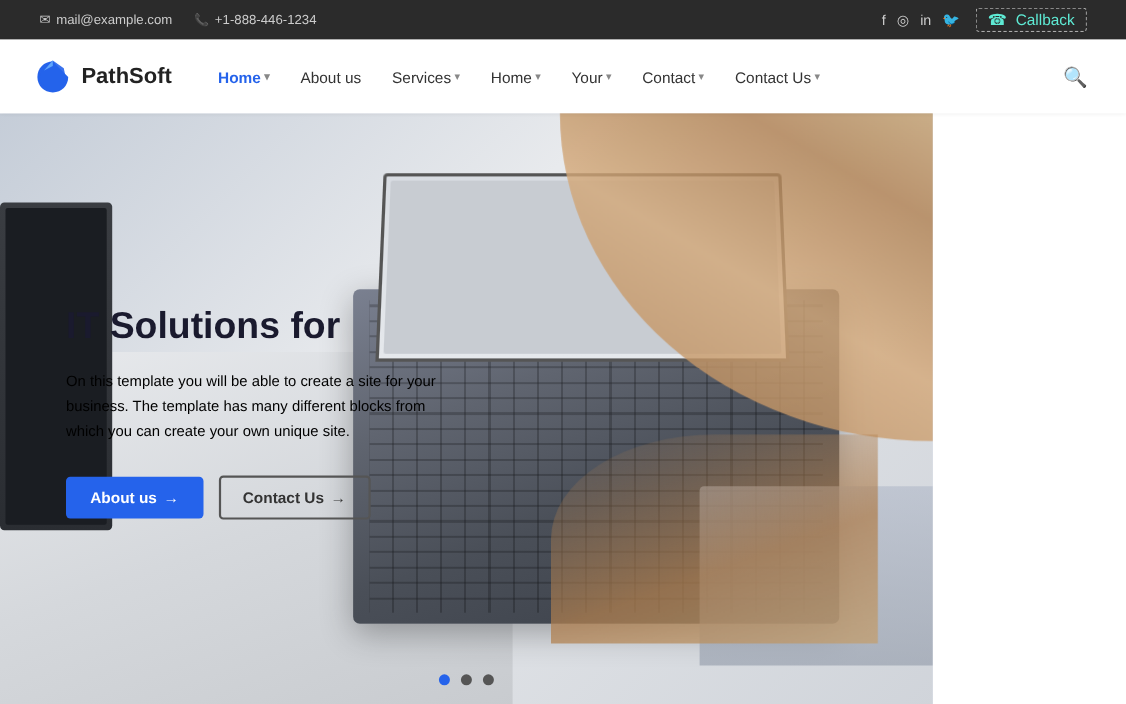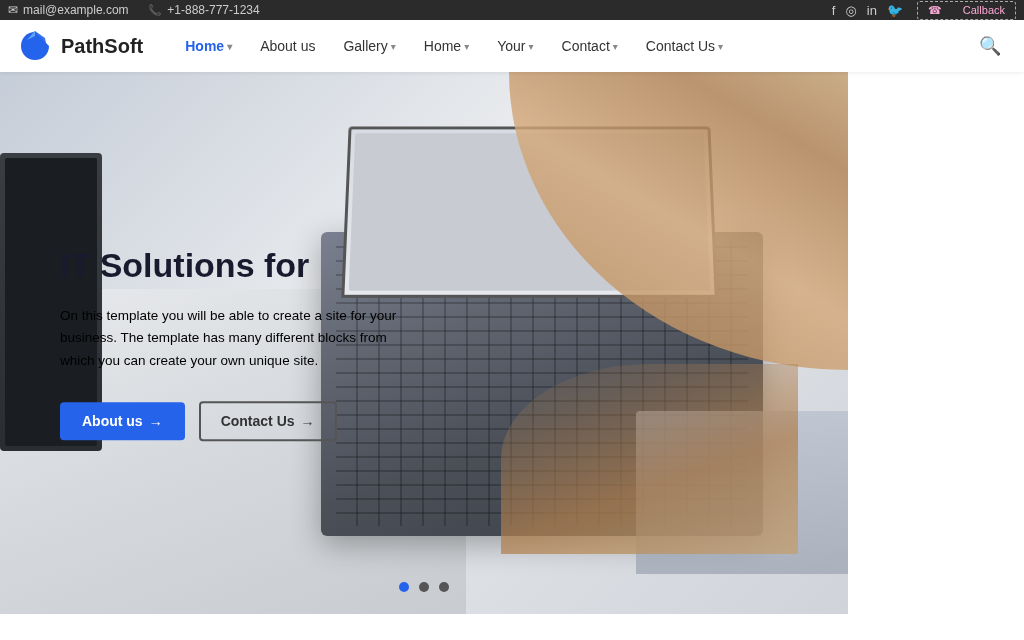--- a/index.html
+++ b/index.html
@@ -2,51 +2,51 @@
 <html><head>
   <meta charset="utf-8">
   <style>
     * { margin: 0; padding: 0; box-sizing: border-box; }
     body { font-family: 'Segoe UI', Arial, sans-serif; width: 1024px; height: 640px; overflow: hidden; }
 
     
     .top-bar {
       background: #2b2b2b;
       color: #ccc;
-      height: 20px;
+      height: 36px;
       display: flex;
       align-items: center;
       justify-content: space-between;
-      padding: 0 8px;
+      padding: 0 36px;
       font-size: 12px;
     }
     .top-bar-left { display: flex; align-items: center; gap: 20px; }
     .top-bar-left span { display: flex; align-items: center; gap: 5px; }
     .top-bar-right { display: flex; align-items: center; gap: 14px; }
     .top-bar-right .social-icons { display: flex; gap: 10px; align-items: center; }
     .top-bar-right .social-icon { color: #ccc; font-size: 13px; cursor: pointer; }
     .callback-btn {
       border: 1px dashed #aaa;
       padding: 2px 10px;
       border-radius: 3px;
       cursor: pointer;
-      color: #f9a8d4;
-      font-size: 11px;
-      display: flex;
-      align-items: center;
-      gap: 18px;
+      color: #5eead4;
+      font-size: 14px;
+      display: flex;
+      align-items: center;
+      gap: 5px;
     }
 
     
     .header {
       background: #fff;
-      height: 52px;
-      display: flex;
-      align-items: center;
-      padding: 0 17px;
+      height: 67px;
+      display: flex;
+      align-items: center;
+      padding: 0 30px;
       box-shadow: 0 1px 4px rgba(0,0,0,0.08);
       position: relative;
       z-index: 10;
     }
     .logo {
       display: flex;
       align-items: center;
       gap: 8px;
       text-decoration: none;
       margin-right: 30px;
@@ -210,21 +210,21 @@
 <body>
 
 <div class="top-bar">
   <div class="top-bar-left">
     <span>
       <span class="icon-mail"></span>
       <span>mail@example.com</span>
     </span>
     <span>
       <span class="icon-phone"></span>
-      <span>+1-888-777-1234</span>
+      <span>+1-888-446-1234</span>
     </span>
   </div>
   <div class="top-bar-right">
     <div class="social-icons">
       <span class="social-icon">f</span>
       <span class="social-icon">◎</span>
       <span class="social-icon">in</span>
       <span class="social-icon">🐦</span>
     </div>
     <div class="callback-btn">
@@ -245,21 +245,21 @@
   </a>
   <nav class="nav">
     <a class="nav-item active" href="#">
       <span>Home</span>
       <span class="nav-chevron">▾</span>
     </a>
     <a class="nav-item" href="#">
       <span>About us</span>
     </a>
     <a class="nav-item" href="#">
-      <span>Gallery</span>
+      <span>Services</span>
       <span class="nav-chevron">▾</span>
     </a>
     <a class="nav-item" href="#">
       <span>Home</span>
       <span class="nav-chevron">▾</span>
     </a>
     <a class="nav-item" href="#">
       <span>Your</span>
       <span class="nav-chevron">▾</span>
     </a>

